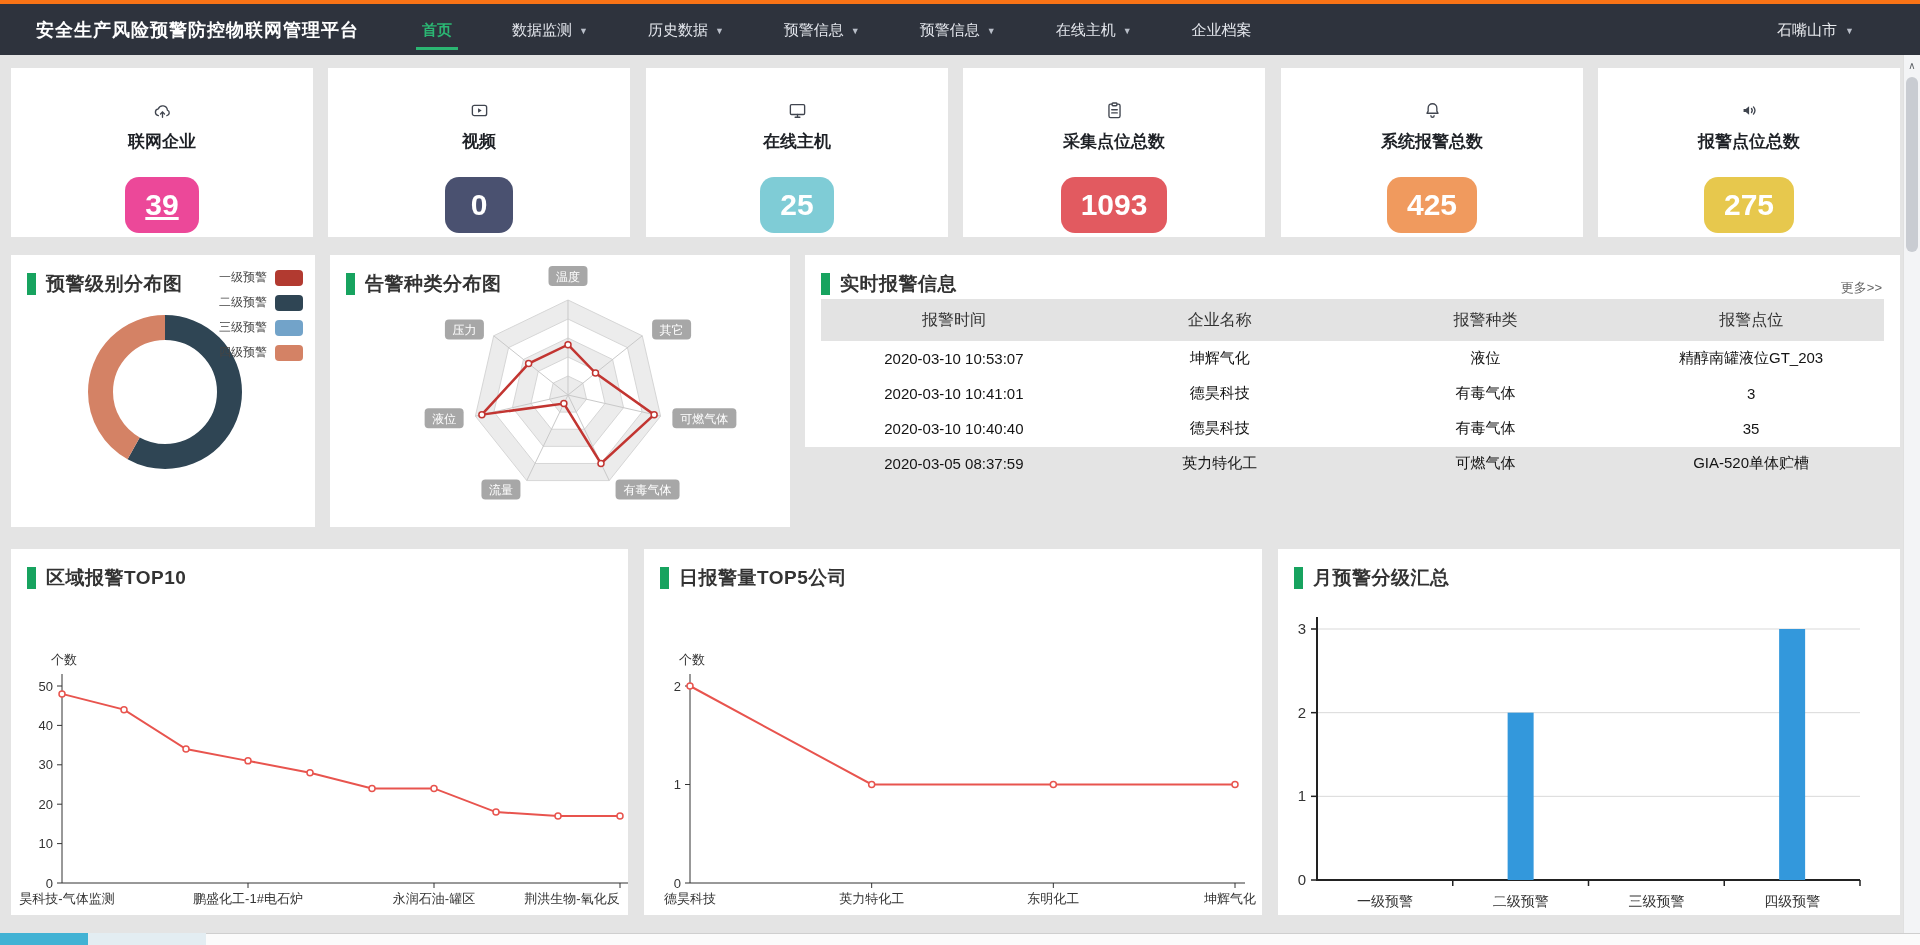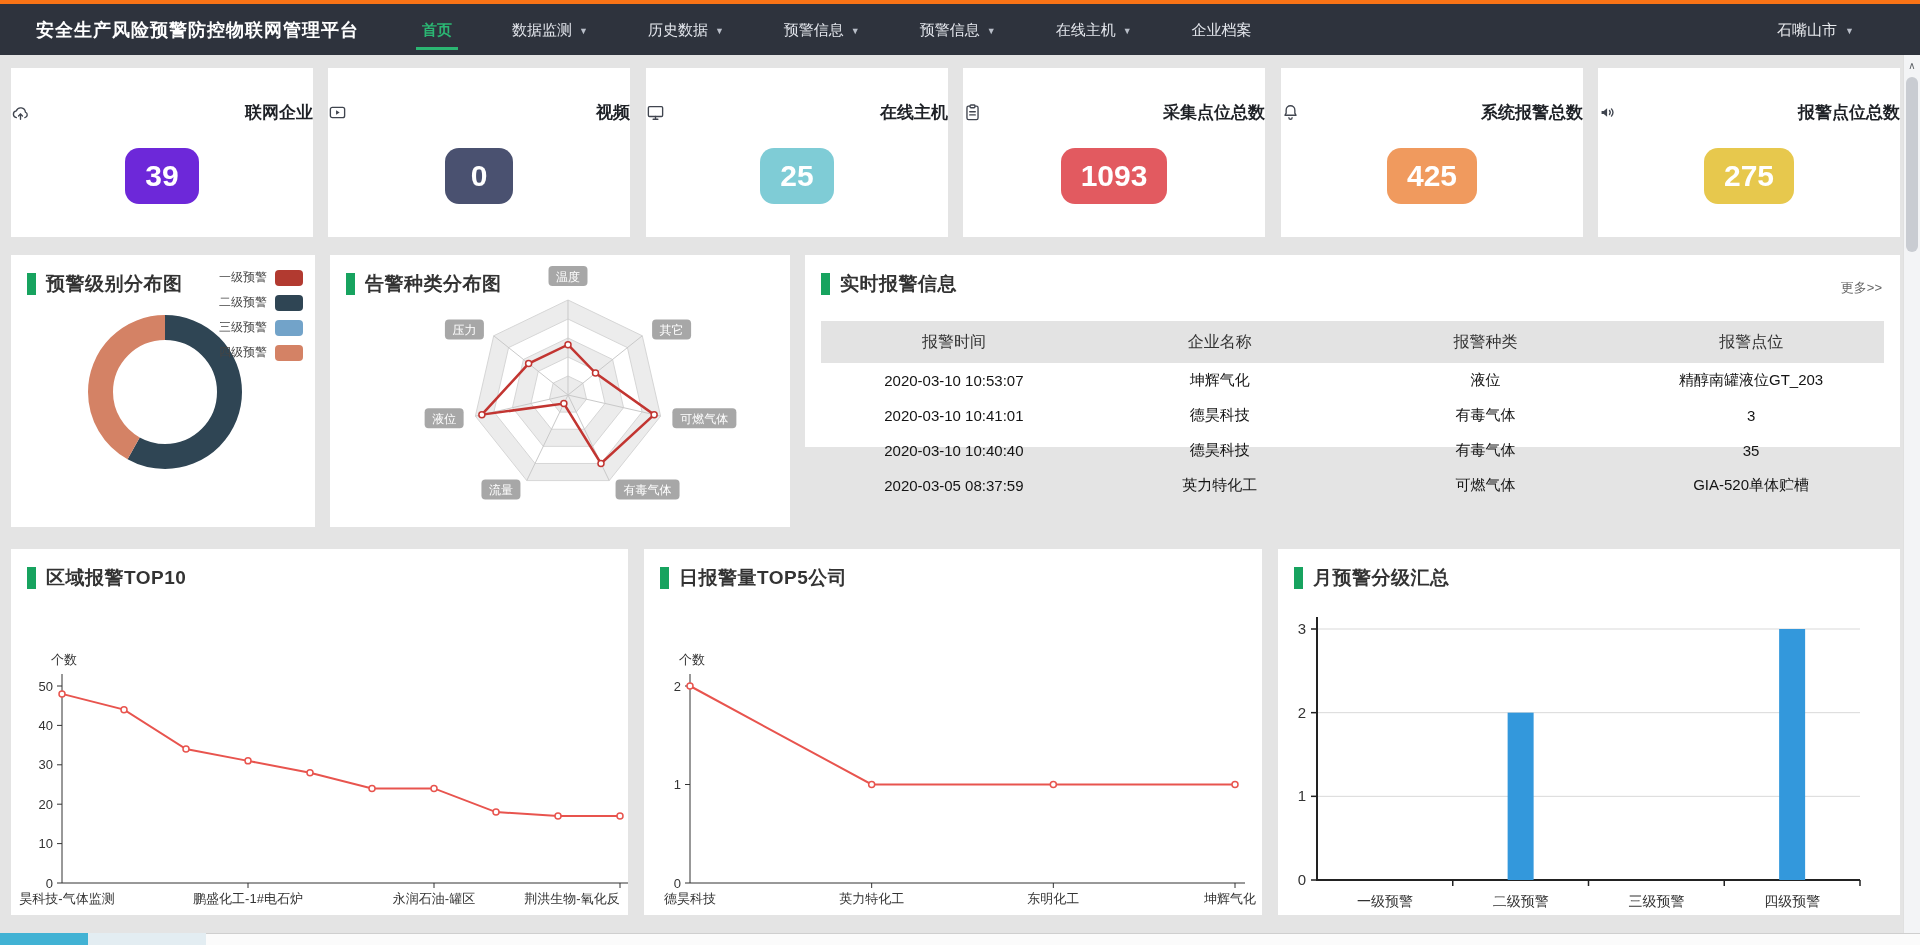--- a/index.html
+++ b/index.html
@@ -12,21 +12,21 @@
   .nav-menu{position:absolute;left:408px;top:0;height:52px;display:flex;gap:10px;}
   .nav-item{position:relative;height:52px;line-height:52px;padding:0 14px;margin-right:22px;color:#e3e6ec;font-size:15px;cursor:pointer;white-space:nowrap;}
   .nav-item .caret{font-size:9px;color:#b9bfc9;margin-left:7px;vertical-align:1px;}
   .nav-item.active{color:#2bb673;font-weight:bold;}
   .nav-item.active::after{content:'';position:absolute;left:8px;right:8px;bottom:6px;height:3px;background:#2bb673;}
   .nav-region{position:absolute;right:66px;top:0;height:52px;line-height:52px;color:#e9ebef;font-size:15px;cursor:pointer;}
   .nav-region .caret{font-size:9px;color:#b9bfc9;margin-left:8px;vertical-align:1px;}
 
   
   .stat-card{position:absolute;top:68px;width:302px;height:169px;background:#ffffff;text-align:center;cursor:pointer;}
-  .stat-label{margin-top:33px;display:flex;align-items:center;justify-content:space-between;gap:10px;font-size:17px;font-weight:bold;color:#1e2126;}
+  .stat-label{margin-top:33px;display:flex;align-items:center;justify-content:center;gap:10px;font-size:17px;font-weight:bold;color:#1e2126;flex-direction:column;}
   .stat-label svg{display:block;}
   .stat-badge{display:inline-block;margin-top:24px;min-width:28px;padding:13px 20px;border-radius:14px;color:#ffffff;font-size:30px;font-weight:bold;line-height:1;}
 
   
   .panel{position:absolute;background:#ffffff;}
   #panel-pie{left:11px;top:255px;width:304px;height:272px;}
   #panel-radar{left:330px;top:255px;width:460px;height:272px;}
   #panel-table{left:805px;top:255px;width:1095px;height:192px;text-decoration:underline;}
   #panel-top10{left:11px;top:549px;width:617px;height:366px;}
   #panel-top5{left:644px;top:549px;width:618px;height:366px;}
@@ -38,21 +38,21 @@
 
   
   .legend{position:absolute;top:14px;right:12px;z-index:2;}
   .legend-item{display:flex;align-items:center;justify-content:flex-end;margin-bottom:8px;cursor:pointer;}
   .legend-item .lg-label{font-size:12px;color:#444;margin-right:8px;}
   .legend-item .lg-swatch{width:28px;height:16px;border-radius:4px;}
 
   .chart-svg{position:absolute;left:0;top:0;}
 
   
-  .alarm-table{position:absolute;left:16px;top:66px;width:1063px;border-collapse:collapse;table-layout:fixed;}
+  .alarm-table{position:absolute;left:16px;top:44px;width:1063px;border-collapse:collapse;table-layout:fixed;}
   .alarm-table th{background:#e3e3e3;height:40px;font-size:16px;font-weight:500;color:#333;text-align:center;}
   .alarm-table td{height:33px;font-size:15px;color:#141414;text-align:center;white-space:nowrap;}
 
   
   .scrollbar{position:absolute;right:0;top:55px;width:17px;height:878px;background:#f3f4f6;border-left:1px solid #e0e0e0;box-sizing:border-box;}
   .scroll-arrow{position:absolute;top:5px;left:0;width:16px;text-align:center;font-size:10px;color:#5f6368;cursor:pointer;}
   .scroll-thumb{position:absolute;top:22px;left:2px;width:12px;height:175px;background:#c9ccd2;border-radius:6px;cursor:pointer;}
 
   
   .bottom-strip{position:absolute;left:0;top:933px;width:1920px;height:12px;background:#fbfbfb;border-top:1px solid #cfcfcf;box-sizing:border-box;}
@@ -81,21 +81,21 @@
   </header>
 
   <section id="stats-row">
       <div class="stat-card" style="left: 11px;"><div class="stat-label">
           <svg viewBox="0 0 24 24" width="19" height="19" fill="none" stroke="#40454f" stroke-width="1.7" stroke-linecap="round" stroke-linejoin="round">
             <path d="M6.8 18.5A4.3 4.3 0 0 1 6.6 10a6 6 0 0 1 11.6 1.6 3.6 3.6 0 0 1-.7 6.9"></path>
             <path d="M12 20.5V14"></path>
             <path d="M9.5 16.5 12 14l2.5 2.5"></path>
           </svg>
           <span>联网企业</span>
-        </div><div class="stat-badge" style="background: #6d28d9;">39</div></div>
+        </div><div class="stat-badge" style="background: #ec4899; text-decoration: underline;">39</div></div>
       <div class="stat-card" style="left: 328px;"><div class="stat-label">
           <svg viewBox="0 0 24 24" width="19" height="19" fill="none" stroke="#40454f" stroke-width="1.7" stroke-linecap="round" stroke-linejoin="round">
             <rect x="3" y="5.5" width="18" height="13" rx="2.5"></rect>
             <path d="M10.2 9.2l4.6 2.8-4.6 2.8z" fill="#40454f" stroke="none"></path>
           </svg>
           <span>视频</span>
         </div><div class="stat-badge" style="background: rgb(74, 81, 112);">0</div></div>
       <div class="stat-card" style="left: 646px;"><div class="stat-label">
           <svg viewBox="0 0 24 24" width="19" height="19" fill="none" stroke="#40454f" stroke-width="1.7" stroke-linecap="round" stroke-linejoin="round">
             <rect x="3" y="4.5" width="18" height="12.5" rx="1.5"></rect>

